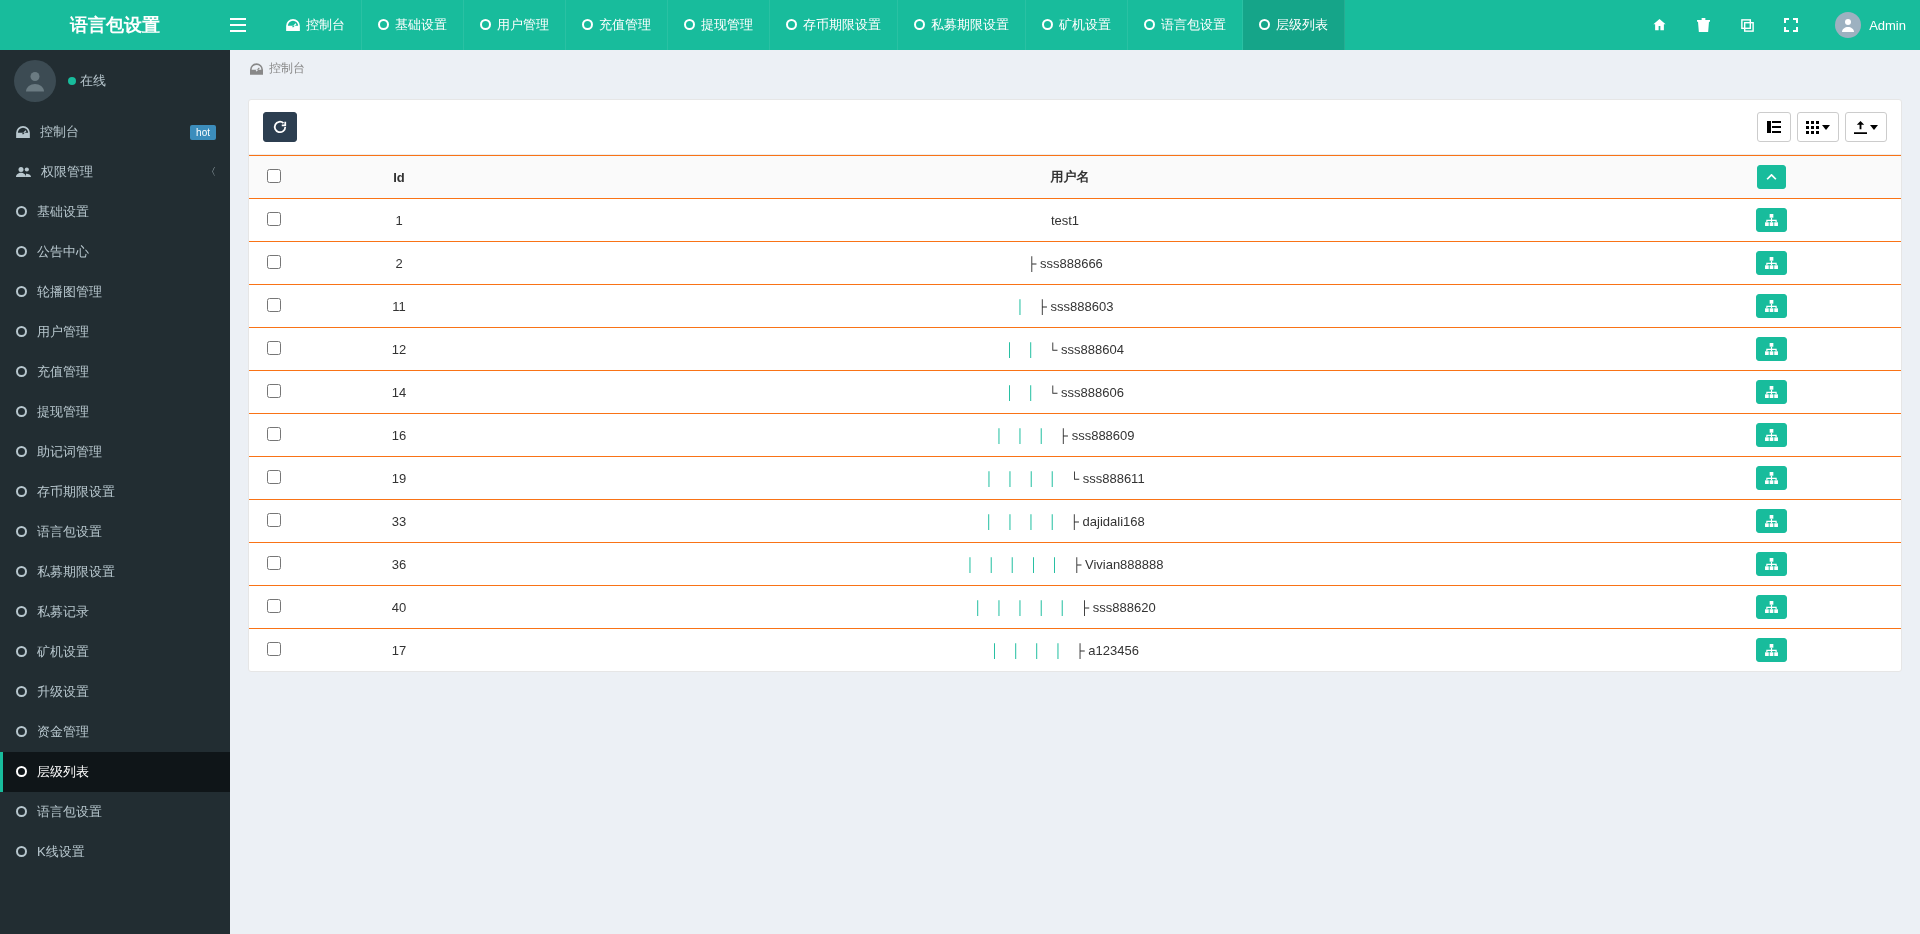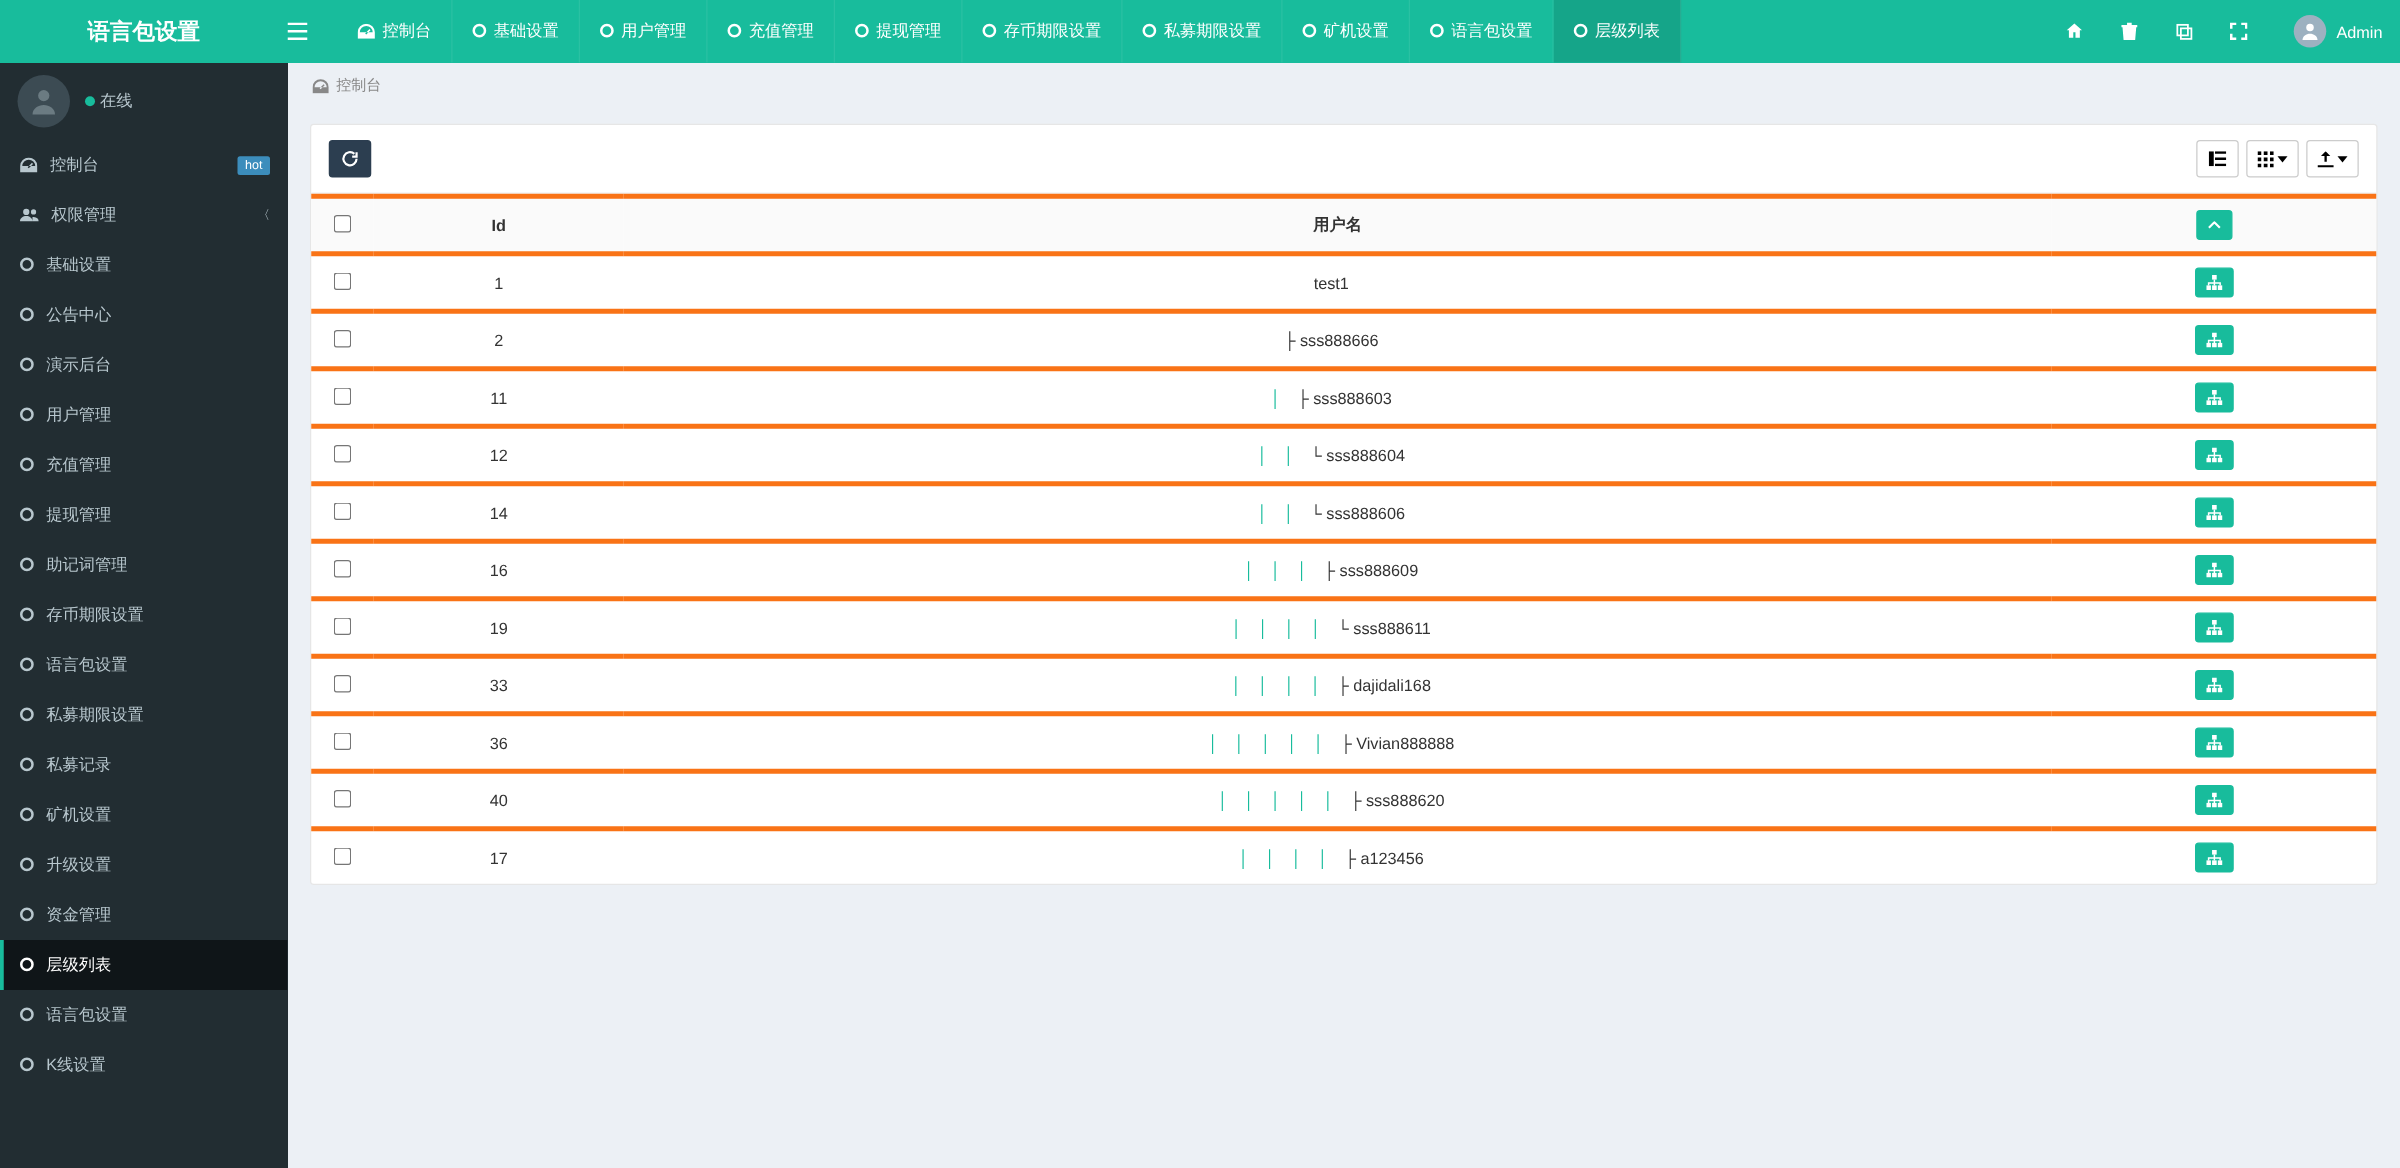--- a/index.html
+++ b/index.html
@@ -25,21 +25,21 @@
 .chev-left { position:absolute; right:14px; font-size:10px; }
 .content { margin-left:230px; margin-top:50px; padding:0; }
 .breadcrumb { padding:10px 20px; color:#888; font-size:12px; display:flex; align-items:center; gap:6px; }
 .panel { margin:12px 18px; background:#fff; border:1px solid #e6e6e6; border-radius:3px; }
 .toolbar { padding:12px 14px; display:flex; justify-content:space-between; align-items:center; border-bottom:1px solid #eee; }
 .btn { display:inline-flex; align-items:center; justify-content:center; border:1px solid #ccc; background:#fff; border-radius:3px; height:30px; min-width:34px; padding:0 8px; cursor:pointer; font-size:13px; }
 .btn.dark { background:#2c3e50; border-color:#2c3e50; color:#fff; }
 .btn.teal { background:#18bc9c; border-color:#18bc9c; color:#fff; }
 .btn-group { display:flex; gap:6px; }
 table { width:100%; border-collapse:collapse; }
-th, td { padding:9px 10px; border-top:4px solid #f97316; text-align:center; font-weight:normal; }
+th, td { padding:9px 10px; border-top:1px solid #f97316; text-align:center; font-weight:normal; }
 th { font-weight:bold; background:#fafafa; font-size:13px; }
 td.uname { text-align:left; padding-left:0; }
 .uname-wrap { display:flex; justify-content:center; }
 .uname-inner { display:inline-block; text-align:left; white-space:pre; font-size:13px; }
 .col-check { width:50px; }
 .col-id { width:200px; }
 .col-act { width:260px; }
 .icon-circle { display:inline-block; width:11px; height:11px; border:2px solid currentColor; border-radius:50%; }
 svg { display:block; }
 .caret { display:inline-block; margin-left:3px; width:0; height:0; border-left:4px solid transparent; border-right:4px solid transparent; border-top:5px solid currentColor; vertical-align:middle; }
@@ -172,21 +172,21 @@
       <li>
         <span><span class="icon-circle"></span></span>
         <span>基础设置</span>
       </li>
       <li>
         <span><span class="icon-circle"></span></span>
         <span>公告中心</span>
       </li>
       <li>
         <span><span class="icon-circle"></span></span>
-        <span>演示后台</span>
+        <span>轮播图管理</span>
       </li>
       <li>
         <span><span class="icon-circle"></span></span>
         <span>用户管理</span>
       </li>
       <li>
         <span><span class="icon-circle"></span></span>
         <span>充值管理</span>
       </li>
       <li>

